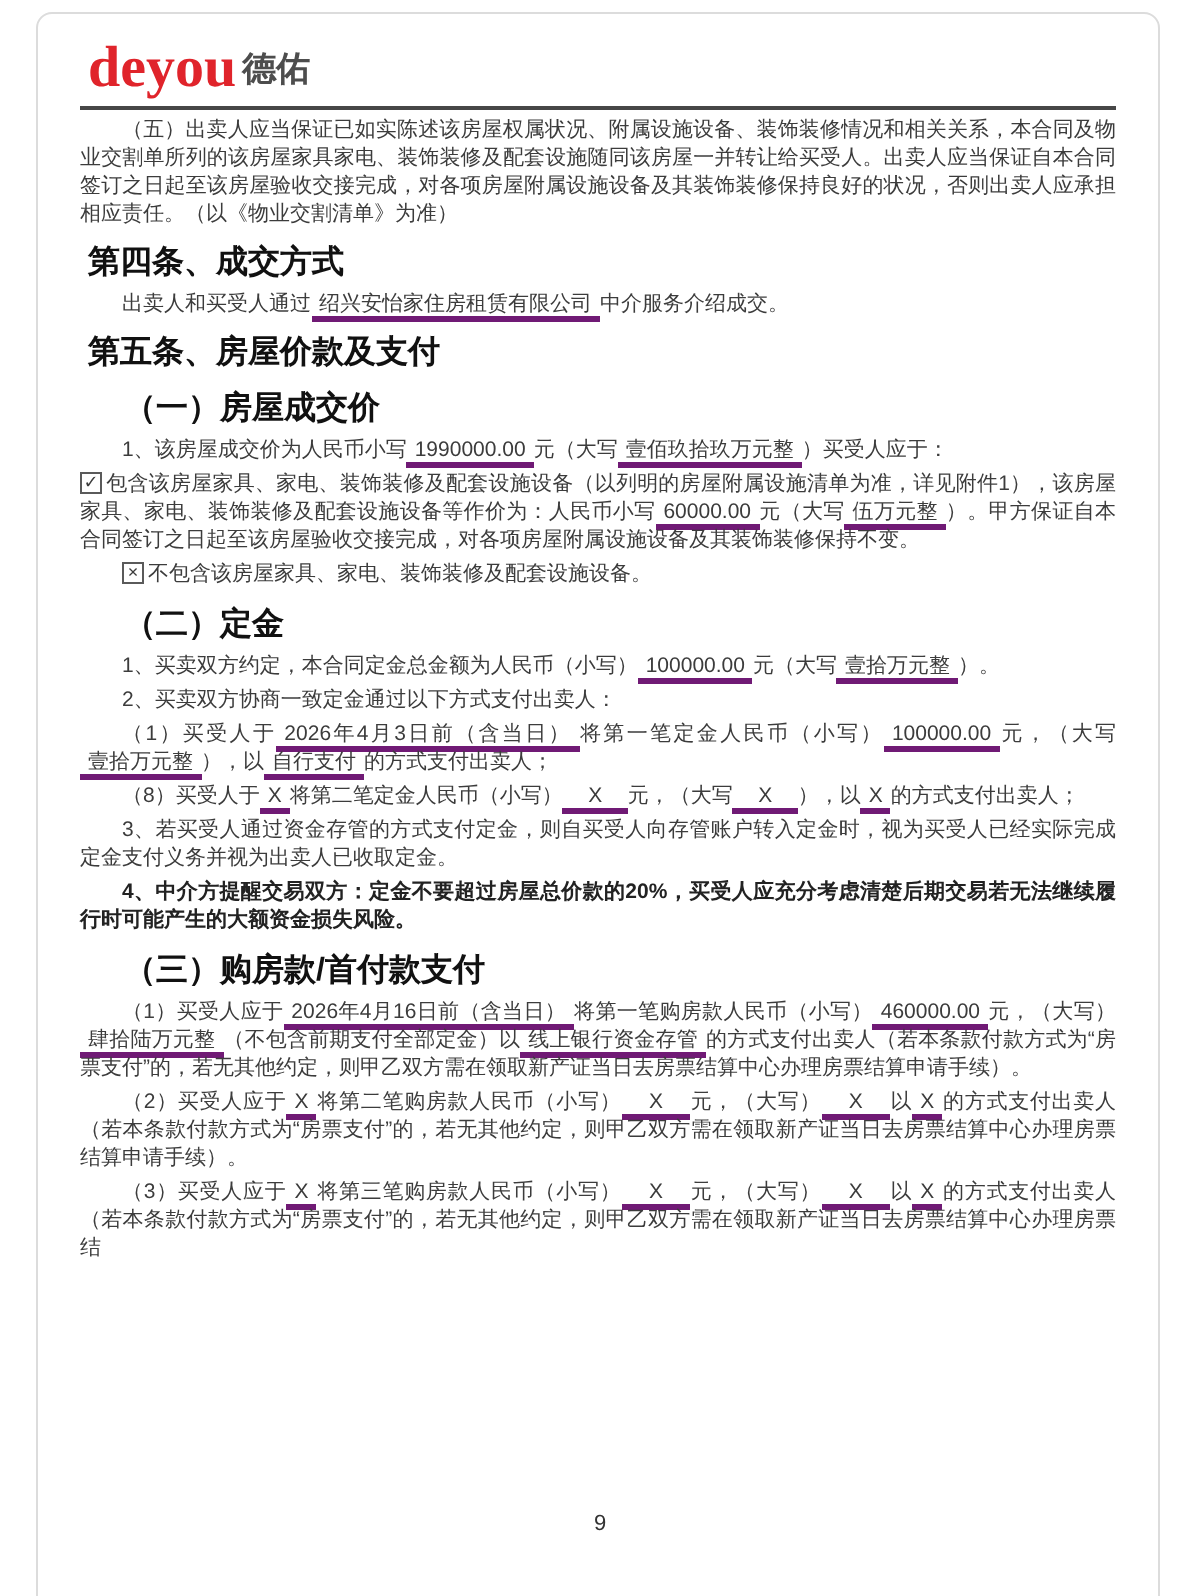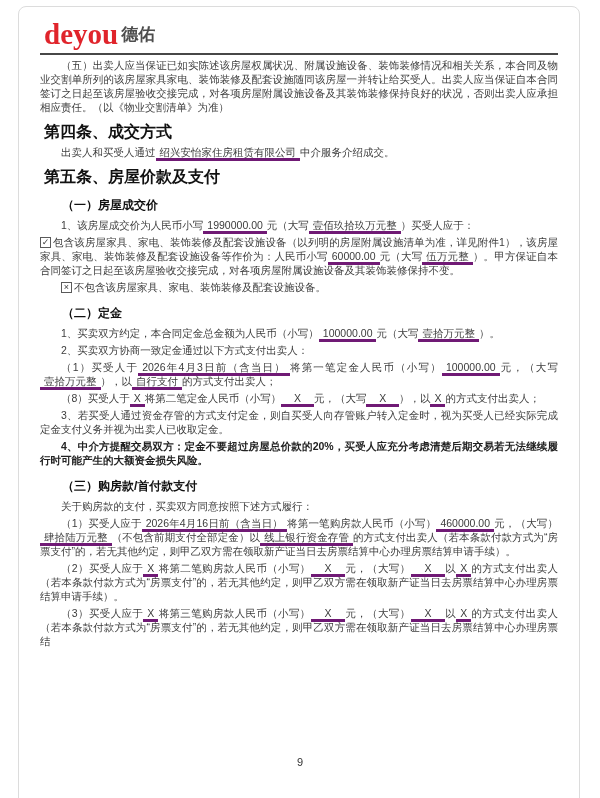--- a/index.html
+++ b/index.html
@@ -26,21 +26,21 @@
   }
   .blk{margin:3px 0;}
   .blk.p{text-indent:2em;}
   .blk.p.flush{text-indent:0;}
   .blk.pb{text-indent:2em;font-weight:bold;color:#222;}
   .blk.h1{
     font-size:16px;font-weight:bold;color:#111;line-height:18px;
     margin:9px 0 4px 0;padding-left:4px;text-indent:0;
   }
   .blk.h2{
-    font-size:12px;font-weight:bold;color:#111;line-height:16px;
+    font-size:16px;font-weight:bold;color:#111;line-height:16px;
     margin:11px 0 5px 0;padding-left:22px;text-indent:0;
   }
   .blk.h1:first-child{margin-top:6px;}
   .fill{
     border-bottom:3px solid #701a75;padding:0 4px;white-space:pre;
   }
   .cb{
     display:inline-block;width:9px;height:9px;border:1px solid #5a5a5a;
     font-size:9px;line-height:9px;text-align:center;margin-right:2px;
     vertical-align:1px;text-indent:0;color:#3c3c3c;
@@ -70,21 +70,20 @@
         <div class="blk p flush"><span class="cb">✓</span><span>包含该房屋家具、家电、装饰装修及配套设施设备（以列明的房屋附属设施清单为准，详见附件1），该房屋家具、家电、装饰装修及配套设施设备等作价为：人民币小写</span><span class="fill">60000.00</span><span>元（大写</span><span class="fill">伍万元整</span><span>）。甲方保证自本合同签订之日起至该房屋验收交接完成，对各项房屋附属设施设备及其装饰装修保持不变。</span></div>
         <div class="blk p"><span class="cb">×</span><span>不包含该房屋家具、家电、装饰装修及配套设施设备。</span></div>
         <div class="blk h2"><span>（二）定金</span></div>
         <div class="blk p"><span>1、买卖双方约定，本合同定金总金额为人民币（小写）</span><span class="fill">100000.00</span><span>元（大写</span><span class="fill">壹拾万元整</span><span>）。</span></div>
         <div class="blk p"><span>2、买卖双方协商一致定金通过以下方式支付出卖人：</span></div>
         <div class="blk p"><span>（1）买受人于</span><span class="fill">2026年4月3日前（含当日）</span><span>将第一笔定金人民币（小写）</span><span class="fill">100000.00</span><span>元，（大写</span><span class="fill">壹拾万元整</span><span>），以</span><span class="fill">自行支付</span><span>的方式支付出卖人；</span></div>
         <div class="blk p"><span>（8）买受人于</span><span class="fill">X</span><span>将第二笔定金人民币（小写）</span><span class="fill">&nbsp;&nbsp;&nbsp;X&nbsp;&nbsp;&nbsp;</span><span>元，（大写</span><span class="fill">&nbsp;&nbsp;&nbsp;X&nbsp;&nbsp;&nbsp;</span><span>），以</span><span class="fill">X</span><span>的方式支付出卖人；</span></div>
         <div class="blk p"><span>3、若买受人通过资金存管的方式支付定金，则自买受人向存管账户转入定金时，视为买受人已经实际完成定金支付义务并视为出卖人已收取定金。</span></div>
         <div class="blk pb"><span>4、中介方提醒交易双方：定金不要超过房屋总价款的20%，买受人应充分考虑清楚后期交易若无法继续履行时可能产生的大额资金损失风险。</span></div>
         <div class="blk h2"><span>（三）购房款/首付款支付</span></div>
-        <div class="blk p"><span>关于购房款的支付，买卖双方同意按照下述方式履行：</span></div>
         <div class="blk p"><span>（1）买受人应于</span><span class="fill">2026年4月16日前（含当日）</span><span>将第一笔购房款人民币（小写）</span><span class="fill">460000.00</span><span>元，（大写）</span><span class="fill">肆拾陆万元整</span><span>（不包含前期支付全部定金）以</span><span class="fill">线上银行资金存管</span><span>的方式支付出卖人（若本条款付款方式为“房票支付”的，若无其他约定，则甲乙双方需在领取新产证当日去房票结算中心办理房票结算申请手续）。</span></div>
         <div class="blk p"><span>（2）买受人应于</span><span class="fill">X</span><span>将第二笔购房款人民币（小写）</span><span class="fill">&nbsp;&nbsp;&nbsp;X&nbsp;&nbsp;&nbsp;</span><span>元，（大写）</span><span class="fill">&nbsp;&nbsp;&nbsp;X&nbsp;&nbsp;&nbsp;</span><span>以</span><span class="fill">X</span><span>的方式支付出卖人（若本条款付款方式为“房票支付”的，若无其他约定，则甲乙双方需在领取新产证当日去房票结算中心办理房票结算申请手续）。</span></div>
         <div class="blk p"><span>（3）买受人应于</span><span class="fill">X</span><span>将第三笔购房款人民币（小写）</span><span class="fill">&nbsp;&nbsp;&nbsp;X&nbsp;&nbsp;&nbsp;</span><span>元，（大写）</span><span class="fill">&nbsp;&nbsp;&nbsp;X&nbsp;&nbsp;&nbsp;</span><span>以</span><span class="fill">X</span><span>的方式支付出卖人（若本条款付款方式为“房票支付”的，若无其他约定，则甲乙双方需在领取新产证当日去房票结算中心办理房票结</span></div>
       </div>
   </div>
 </div>
 
 <div class="page-num">9</div>
 
 </body></html>

